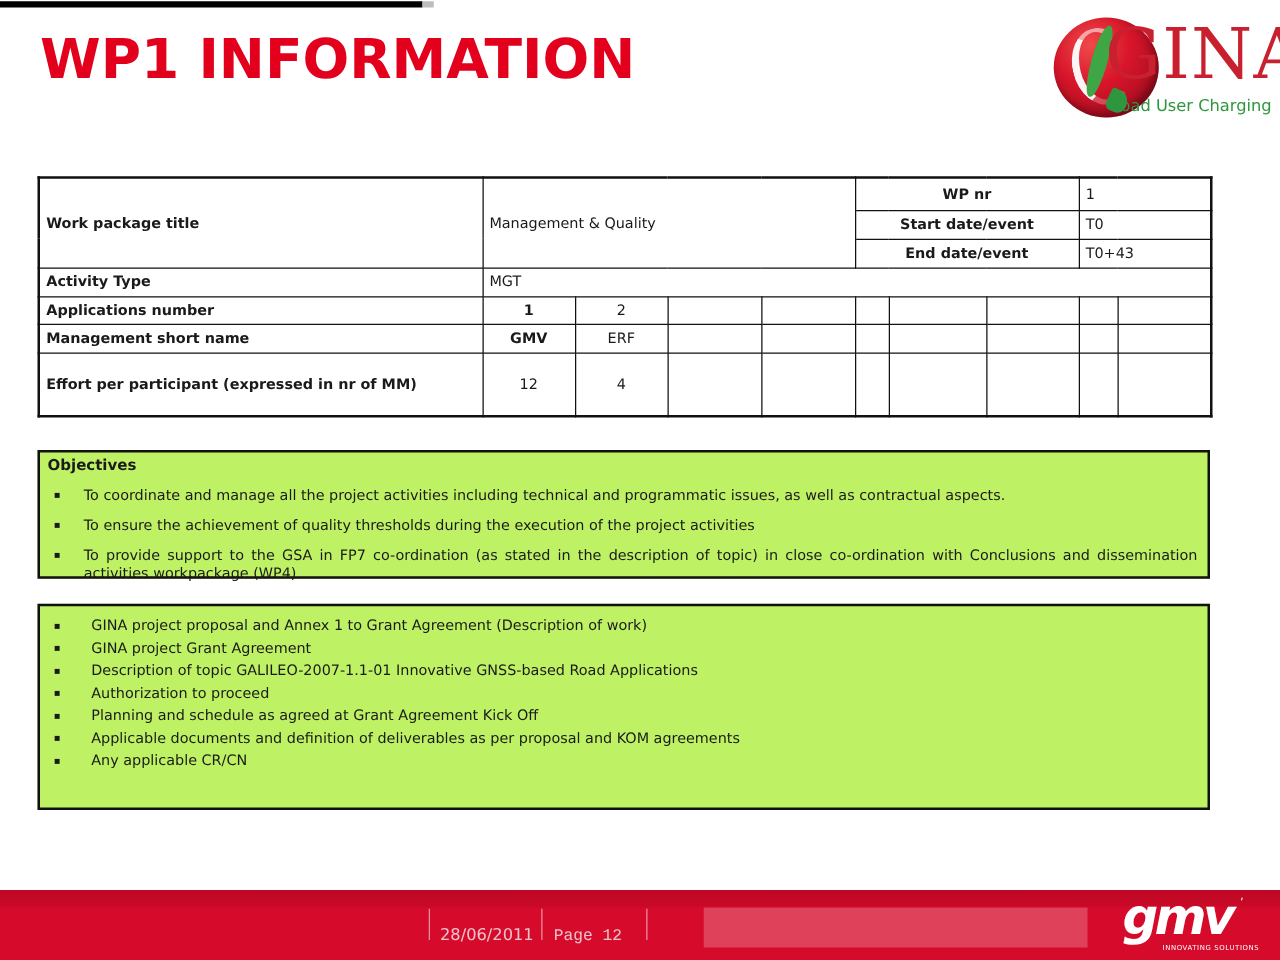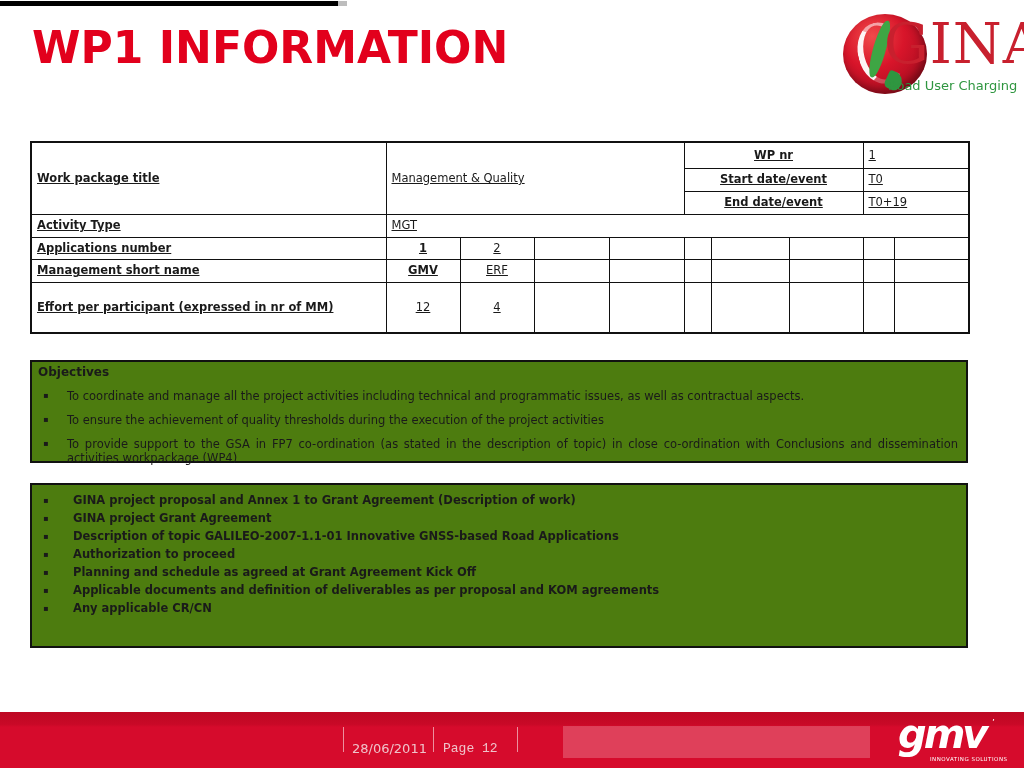--- a/index.html
+++ b/index.html
@@ -52,41 +52,41 @@
   }
 
   
   table.wp-table {
     position:absolute; left:30px; top:141px; width:938px;
     border-collapse:collapse; table-layout:fixed;
     font-size:11.5px; line-height:1.25;
   }
   table.wp-table, table.wp-table td { border:1.5px solid #111; }
   table.wp-table { border-width:2px; }
-  table.wp-table td { padding:2px 5px; vertical-align:middle; overflow:hidden;text-decoration:underline; }
+  table.wp-table td { padding:2px 5px; vertical-align:middle; overflow:hidden; }
   td.v-top { vertical-align:top; padding-top:3px; }
   td.lbl { font-weight:bold; }
   td.ctr { text-align:center; }
 
   
   .box {
     position:absolute; left:30px; width:938px; border:2px solid #111;
-    font-size:11.5px; background:#4d7c0f;
+    font-size:11.5px; background:#bef264;
   }
   .box-objectives { top:360px; height:103px; }
   .box-inputs { top:483px; height:165px; }
   .box-title { font-weight:bold; font-size:12px; padding:3px 6px 0 6px; }
   .bullet-row { display:flex; align-items:flex-start; padding-left:11px; padding-right:8px; }
   .bullet-row .bullet { flex:0 0 6px; font-size:8px; line-height:14px; }
   .box-objectives .bullet-row { margin-top:10px; line-height:14px; }
   .box-objectives .bullet-text { margin-left:18px; flex:1; }
   .box-inputs .bullet-row { margin-top:5px; line-height:13px; }
   .box-inputs .bullet-row:first-of-type { margin-top:9px; }
   .box-inputs .bullet-row .bullet { line-height:13px; }
-  .box-inputs .bullet-text { margin-left:24px; flex:1;font-weight:bold; }
+  .box-inputs .bullet-text { margin-left:24px; flex:1; }
   .justify { text-align:justify; }
 
   
   .footer {
     position:absolute; left:0; top:712px; width:1024px; height:56px;
     background:linear-gradient(180deg,#bd0823 0%, #c90927 22%, #d60b2c 27%, #d60b2c 100%);
     color:#efc3ca; font-size:13px;
   }
   .footer-light-band { position:absolute; left:563px; top:14px; width:307px; height:32px; background:rgba(255,255,255,.22); }
   .footer-text { position:absolute; top:29px; white-space:nowrap; }
@@ -140,21 +140,21 @@
     <td class="v-top" colspan="4" rowspan="3">Management &amp; Quality</td>
     <td class="lbl ctr" colspan="3">WP nr</td>
     <td colspan="2">1</td>
   </tr>
   <tr style="height:23px">
     <td class="lbl ctr" colspan="3">Start date/event</td>
     <td colspan="2">T0</td>
   </tr>
   <tr style="height:23px">
     <td class="lbl ctr" colspan="3">End date/event</td>
-    <td colspan="2">T0+19</td>
+    <td colspan="2">T0+43</td>
   </tr>
   <tr style="height:23px">
     <td class="lbl">Activity Type</td>
     <td colspan="9">MGT</td>
   </tr>
   <tr style="height:22px">
     <td class="lbl">Applications number</td>
     <td class="ctr lbl">1</td>
     <td class="ctr">2</td>
     <td></td>

